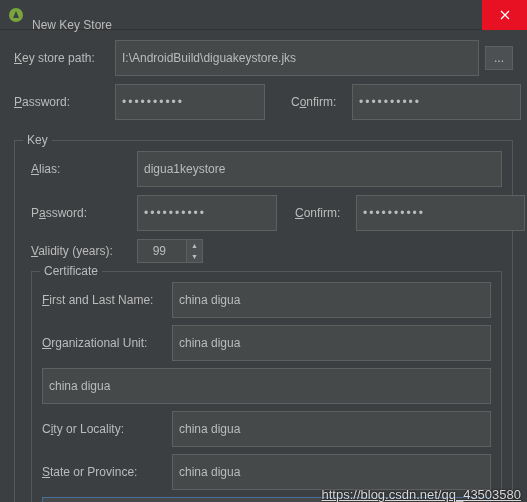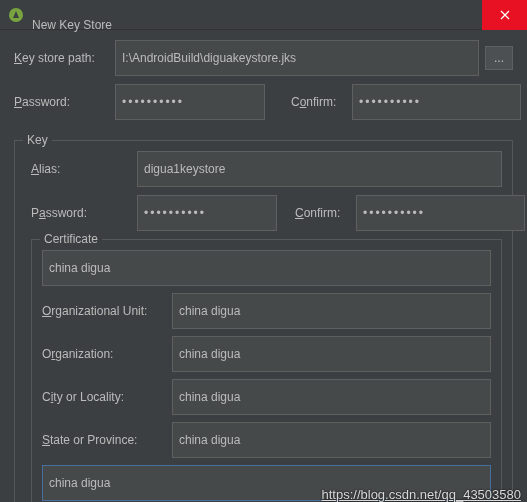--- a/index.html
+++ b/index.html
@@ -73,33 +73,43 @@
       <div class="row key-row">
         <span class="lbl"><span class="underline">A</span>lias:</span>
         <input class="tf" style="margin-left: 30px;" value="digua1keystore">
       </div>
       <div class="row key-row">
         <span class="lbl">P<span class="underline">a</span>ssword:</span>
         <input class="tf pwd" style="margin-left: 30px; max-width: 140px;" value="••••••••••">
         <span class="lbl" style="min-width:55px;margin-left:12px"><span class="underline">C</span>onfirm:</span>
         <input class="tf pwd" value="••••••••••" style="">
       </div>
+      <div class="row key-row">
+        <span class="lbl" style="min-width:95px"><span class="underline">V</span>alidity (years):</span>
+        <div class="spinner-wrap" style="margin-left:5px">
+          <input class="spinner" value="99" style="">
+          <div class="spin-btns">
+            <div>▲</div>
+            <div>▼</div>
+          </div>
+        </div>
+      </div>
 
       <div class="fieldset" style="margin-top:4px">
         <span class="legend">Certificate</span>
 
         <div class="cert-row">
+          <span class="lbl"><span class="underline">F</span>irst and Last Name:</span>
           <input class="tf" value="china digua" style="">
         </div>
         <div class="cert-row">
           <span class="lbl"><span class="underline">O</span>rganizational Unit:</span>
           <input class="tf" value="china digua" style="">
         </div>
         <div class="cert-row">
-          <span class="lbl">O<span class="underline">r</span>ganization:</span>
           <input class="tf" value="china digua" style="">
         </div>
         <div class="cert-row">
           <span class="lbl">C<span class="underline">i</span>ty or Locality:</span>
           <input class="tf" value="china digua" style="">
         </div>
         <div class="cert-row">
           <span class="lbl"><span class="underline">S</span>tate or Province:</span>
           <input class="tf" value="china digua" style="">
         </div>

